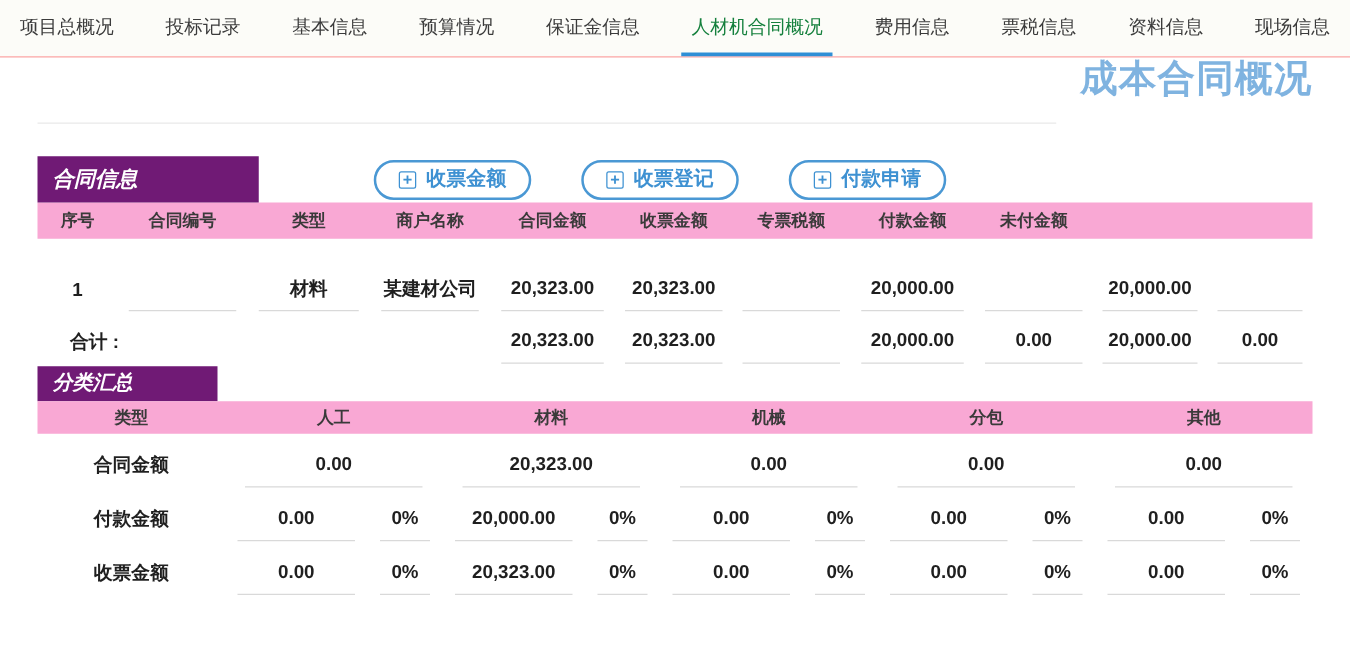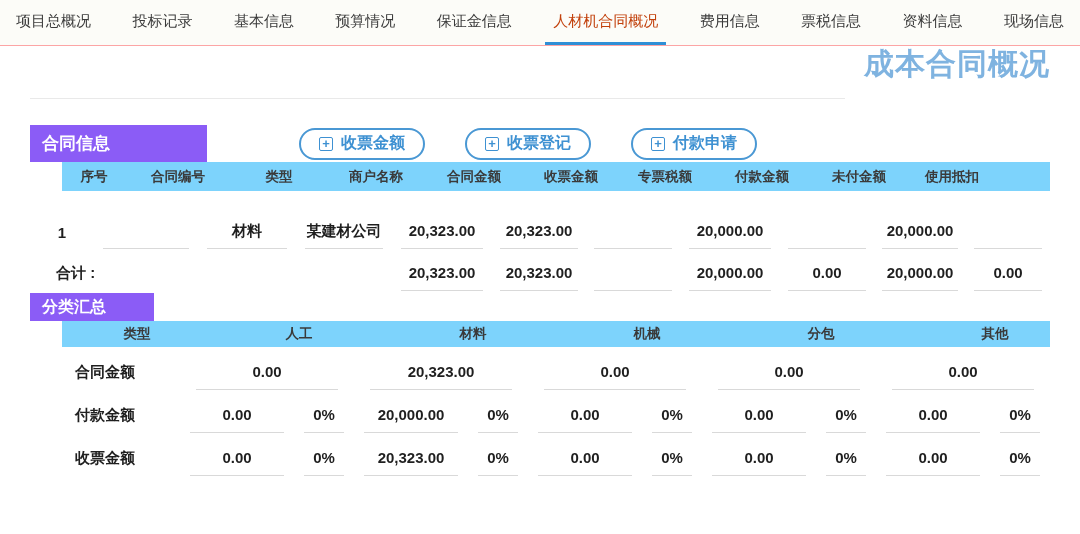--- a/index.html
+++ b/index.html
@@ -11,50 +11,50 @@
   
   .tabbar{
     height:46px;display:flex;justify-content:space-between;align-items:stretch;
     padding:0 8px;background:#fcfcf8;border-bottom:1px solid #fca5a5;
     box-sizing:border-box;
   }
   .tab{
     display:flex;align-items:center;padding:0 8px;font-size:15px;color:#3b3b3b;
     cursor:pointer;border-bottom:3px solid transparent;box-sizing:border-box;
   }
-  .tab.active{color:#c2410c;border-bottom-color:#2f8fd6;}
+  .tab.active{color:#15803d;border-bottom-color:#2f8fd6;}
   
   .content{padding:0 30px;box-sizing:border-box;}
   .title-row{display:flex;justify-content:flex-end;}
   .page-title{font-size:30px;font-weight:bold;color:#7fb3e0;letter-spacing:1px;line-height:36px;}
   .divider{border:none;border-top:1px solid #e9e9e9;width:815px;margin:16px 0 0 0;}
   
   .section-header-row{display:flex;align-items:center;margin-top:26px;height:37px;}
   .banner{
-    background:#8b5cf6;color:#ffffff;font-weight:bold;
-    height:37px;line-height:37px;padding-left:12px;box-sizing:border-box;
+    background:#701a75;color:#ffffff;font-weight:bold;
+    height:37px;line-height:37px;padding-left:12px;box-sizing:border-box;font-style:italic;
   }
   .banner.b1{width:177px;font-size:17px;}
-  .banner.b2{width:124px;font-size:16px;height:28px;line-height:28px;margin-top:2px;}
+  .banner.b2{width:144px;font-size:16px;height:28px;line-height:28px;margin-top:2px;}
   .btn-row{display:flex;gap:40px;margin-left:92px;}
   .pill-btn{
     display:flex;align-items:center;gap:8px;height:32px;padding:0 18px;
     border:2px solid #4a98d4;border-radius:17px;background:#fff;
     color:#3e91d2;font-size:16px;font-weight:bold;cursor:pointer;box-sizing:border-box;
   }
   .plus-square{
     width:14px;height:14px;border:1.4px solid #3e91d2;border-radius:2px;
     display:inline-flex;align-items:center;justify-content:center;
     font-size:13px;line-height:12px;font-weight:bold;color:#3e91d2;box-sizing:border-box;
   }
   
   .t1{display:grid;grid-template-columns:64px 104px 98px 96px 100px 94px 94px 100px 94px 92px 84px;}
   .t2g{display:grid;grid-template-columns:150px repeat(5,174px);}
   .t2s{display:grid;grid-template-columns:150px 114px 60px 114px 60px 114px 60px 114px 60px 114px 60px;}
-  .thead{background:#7dd3fc;height:29px;margin-left:32px;}
+  .thead{background:#f9a8d4;height:29px;}
   .thead .cell{display:flex;align-items:center;justify-content:center;
     font-size:13.5px;font-weight:bold;color:#3a3a3a;}
   .trow{box-sizing:border-box;}
   .trow .cell{
     display:flex;align-items:flex-end;justify-content:center;
     font-size:15px;font-weight:bold;color:#1f1f1f;box-sizing:border-box;
   }
   .r-main{height:58px;padding-top:4px;}
   .r-total{height:42px;}
   .r-sum{height:43px;}
@@ -110,21 +110,20 @@
   <div class="t1 thead">
       <div class="cell">序号</div>
       <div class="cell">合同编号</div>
       <div class="cell">类型</div>
       <div class="cell">商户名称</div>
       <div class="cell">合同金额</div>
       <div class="cell">收票金额</div>
       <div class="cell">专票税额</div>
       <div class="cell">付款金额</div>
       <div class="cell">未付金额</div>
-      <div class="cell">使用抵扣</div>
     </div>
   <div class="t1 trow r-main">
       <div class="cell plain">1</div>
       <div class="cell">
         <span class="line"></span>
       </div>
       <div class="cell">
         <span class="line">材料</span>
       </div>
       <div class="cell">

